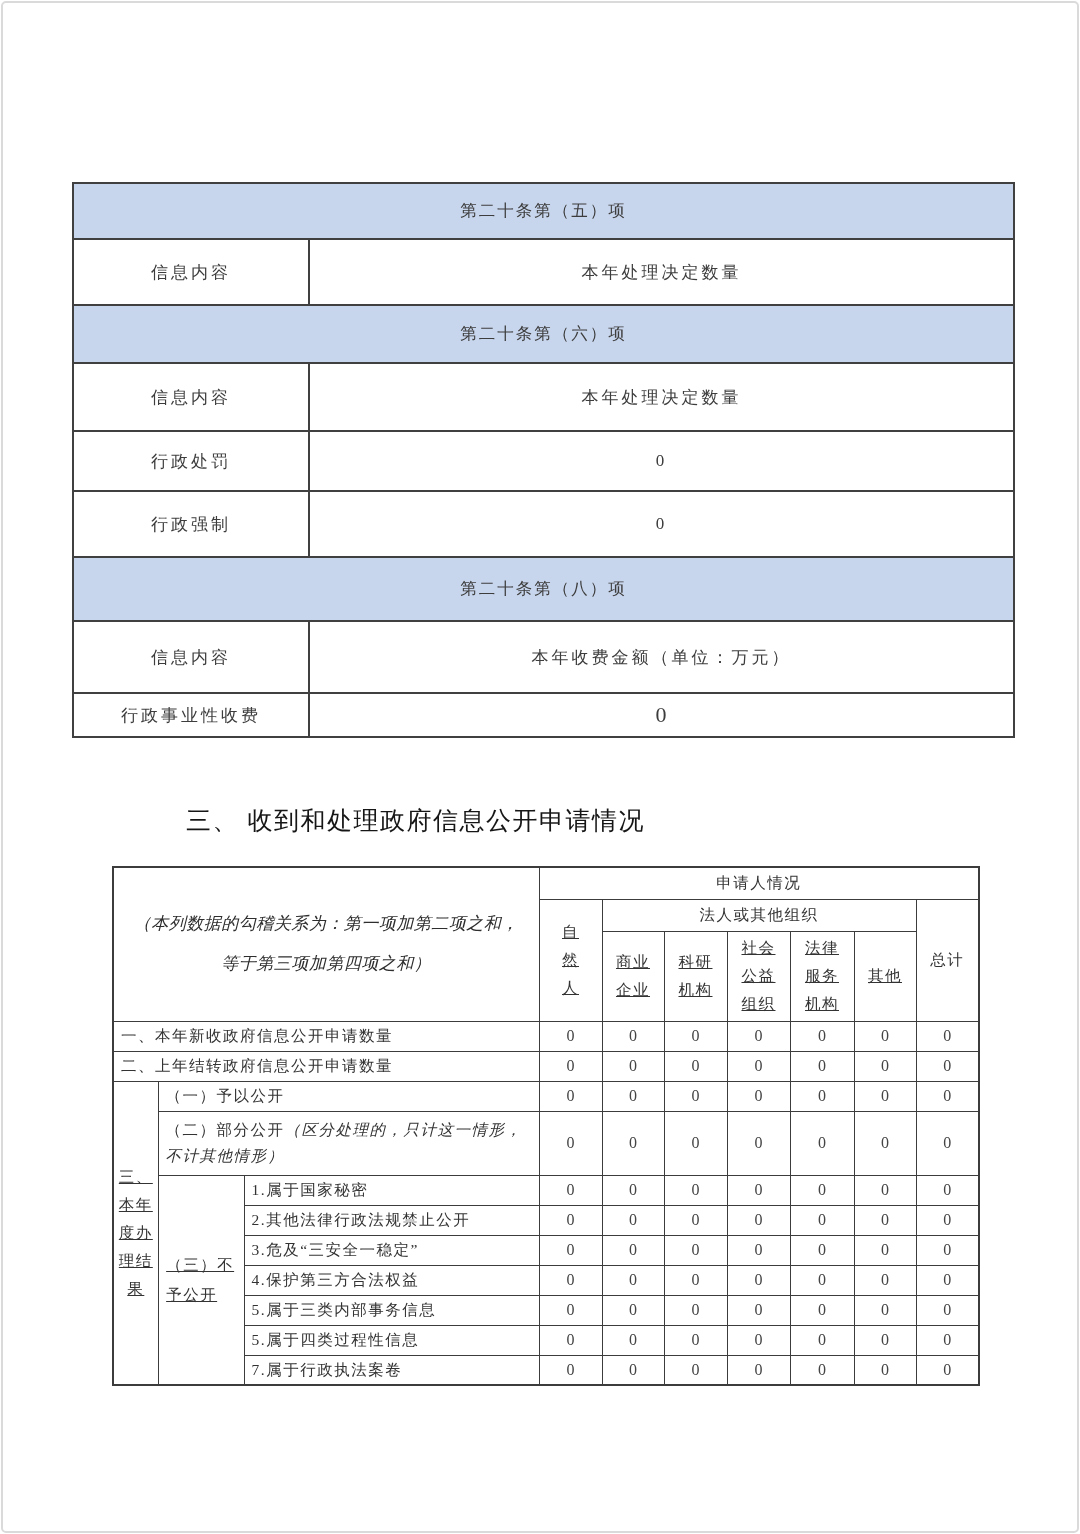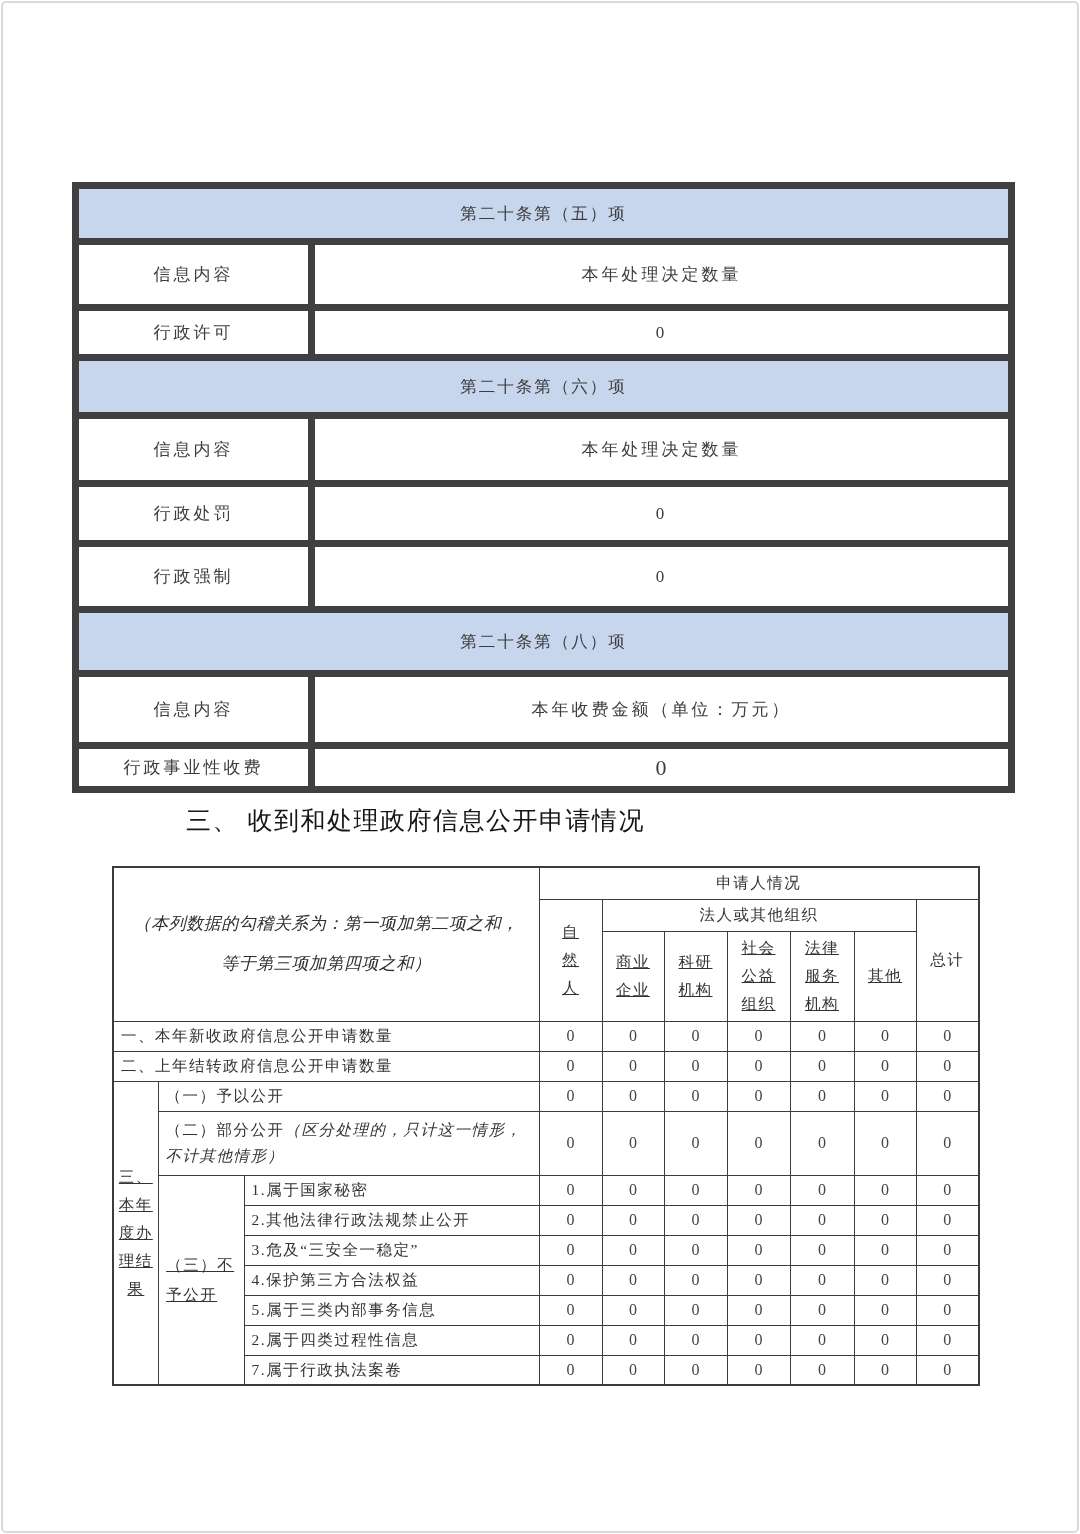--- a/index.html
+++ b/index.html
@@ -13,21 +13,21 @@
     position:absolute;inset:1px;border:2px solid #dadada;border-radius:5px;
     pointer-events:none;
   }
 
   
   .tableA{
     position:absolute;left:72px;top:182px;width:943px;
     border-collapse:collapse;table-layout:fixed;
   }
   .tableA td{
-    border:7px solid #404040;text-align:center;vertical-align:middle;
+    border:2px solid #404040;text-align:center;vertical-align:middle;
     font-size:17px;letter-spacing:3px;padding:0;
   }
   .tableA td.hdr{
     background:var(--hdr-blue,#c8d6ed);
     font-size:16.5px;letter-spacing:2px;
   }
   .tableA td.big-val{font-size:22px;letter-spacing:1px;}
 
   
   .section-heading{
@@ -70,24 +70,20 @@
       <col style="width:236px">
       <col>
     </colgroup>
   <tbody>
     <tr style="height:56px">
       <td colspan="2" class="hdr">第二十条第（五）项</td>
     </tr>
     <tr style="height:66px">
       <td>信息内容</td>
       <td>本年处理决定数量</td>
-    </tr>
-    <tr style="height:50px">
-      <td>行政许可</td>
-      <td>0</td>
     </tr>
 
     <tr style="height:58px">
       <td colspan="2" class="hdr">第二十条第（六）项</td>
     </tr>
     <tr style="height:68px">
       <td>信息内容</td>
       <td>本年处理决定数量</td>
     </tr>
     <tr style="height:60px">
@@ -234,21 +230,21 @@
       <td class="lbl">5.属于三类内部事务信息</td>
     <td class="num">0</td>
         <td class="num">0</td>
         <td class="num">0</td>
         <td class="num">0</td>
         <td class="num">0</td>
         <td class="num">0</td>
         <td class="num">0</td>
       </tr>
     <tr class="h30">
-      <td class="lbl">2.属于四类过程性信息</td>
+      <td class="lbl">5.属于四类过程性信息</td>
     <td class="num">0</td>
         <td class="num">0</td>
         <td class="num">0</td>
         <td class="num">0</td>
         <td class="num">0</td>
         <td class="num">0</td>
         <td class="num">0</td>
       </tr>
     <tr class="h30">
       <td class="lbl">7.属于行政执法案卷</td>

